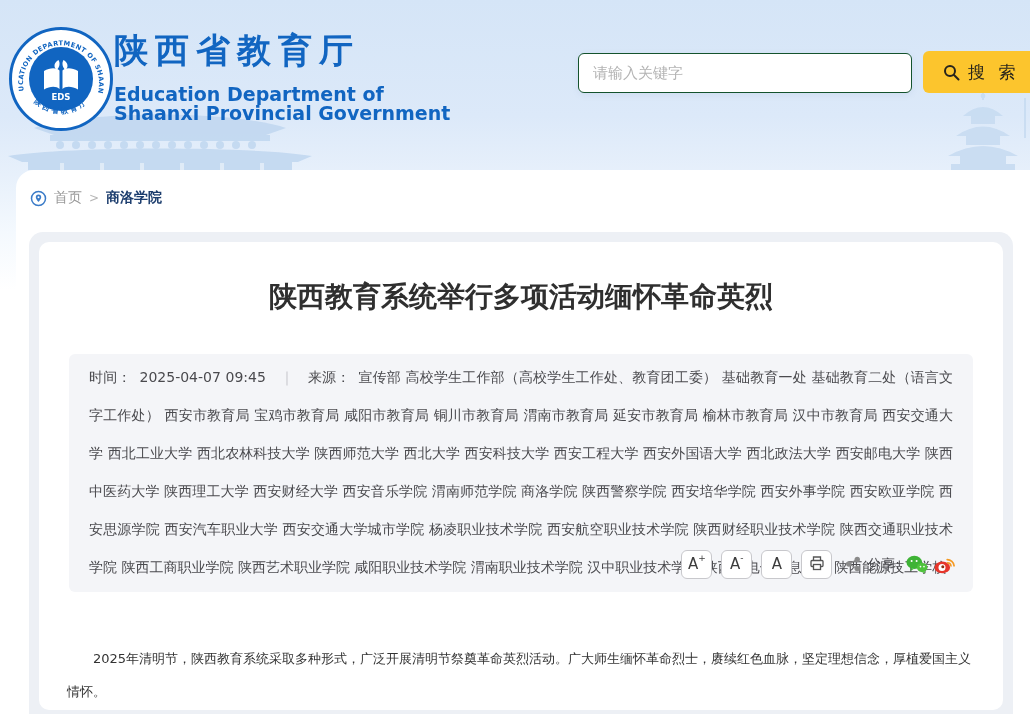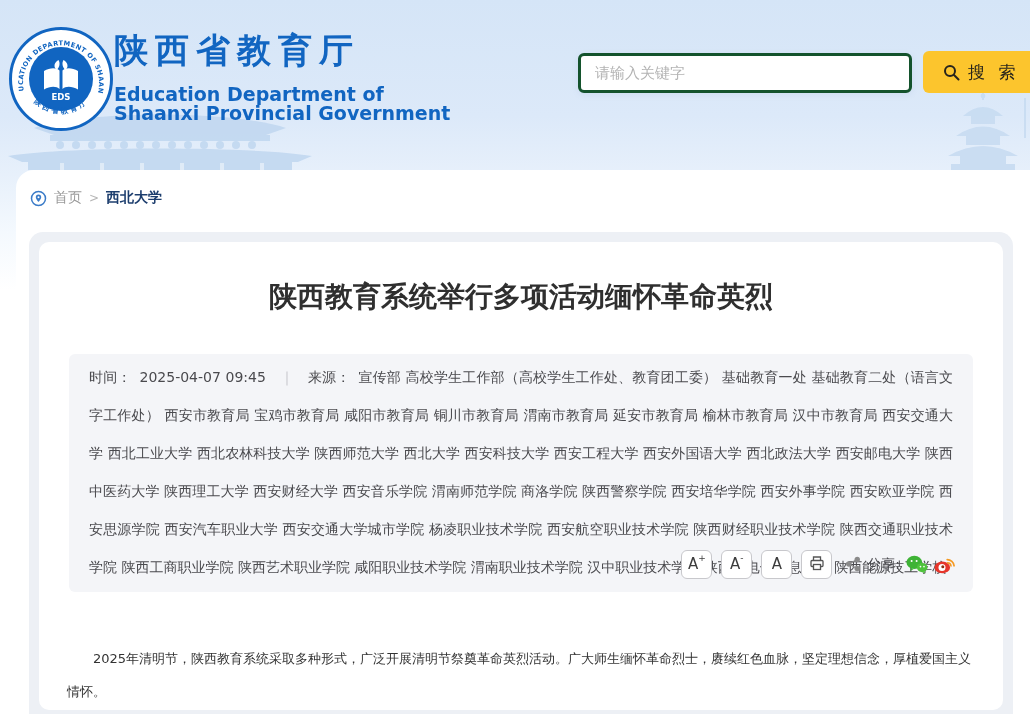--- a/index.html
+++ b/index.html
@@ -13,21 +13,21 @@
   .palace { left:0; top:108px; opacity:.85; }
   .pagoda { left:938px; top:92px; opacity:.9; }
 
   
   .header { position:absolute; top:0; left:0; width:1030px; height:170px; }
   .logo { position:absolute; left:8px; top:26px; width:106px; height:106px; cursor:pointer; }
   .brand { position:absolute; left:114px; top:30px; }
   .brand-cn { color:#1165c1; font-size:34px; font-weight:bold; letter-spacing:7px; line-height:40px; }
   .brand-en { color:#1165c1; font-size:19px; font-weight:bold; line-height:19px; margin-top:15px; }
   .search-input { position:absolute; left:578px; top:53px; width:334px; height:40px; background:#fff;
-    border:3px solid #14532d; border-radius:6px; padding:0 14px; font-size:15px; color:#333;
+    border:1px solid #14532d; border-radius:6px; padding:0 14px; font-size:15px; color:#333;
     box-shadow:0 2px 6px rgba(120,150,190,.12); outline:none; font-family:inherit; }
   .search-input::placeholder { color:#b3b3b3; }
   .search-btn { position:absolute; left:923px; top:51px; width:118px; height:42px; background:#fcc52d;
     border:none; border-radius:6px; font-size:17px; color:#27241c; display:flex; align-items:center;
     padding-left:20px; gap:8px; cursor:pointer; font-family:inherit; letter-spacing:4px; }
 
   
   .main-white { position:absolute; top:170px; left:16px; width:1020px; height:544px;
     background:#fff; border-top-left-radius:18px; }
   .breadcrumb { display:flex; align-items:center; padding:18px 0 0 14px; font-size:14px; height:38px; }
@@ -152,21 +152,21 @@
   <div class="main-white">
 
     <div class="breadcrumb">
       <svg width="17" height="17" viewBox="0 0 17 17">
         <circle cx="8.5" cy="8.5" r="7" fill="none" stroke="#3a7bc8" stroke-width="1.5"></circle>
         <path d="M8.5 4.6 a2.7 2.7 0 0 1 2.7 2.7 c0 2 -2.7 4.6 -2.7 4.6 s-2.7 -2.6 -2.7 -4.6 A2.7 2.7 0 0 1 8.5 4.6 Z" fill="#3a7bc8"></path>
         <circle cx="8.5" cy="7.3" r="1" fill="#fff"></circle>
       </svg>
       <span class="crumb-home">首页</span>
       <span class="crumb-sep">&gt;</span>
-      <span class="crumb-cur">西北大学</span>
+      <span class="crumb-cur">商洛学院</span>
     </div>
 
     <div class="panel">
       <div class="card">
 
         <h1 class="art-title">陕西教育系统举行多项活动缅怀革命英烈</h1>
 
         <div class="meta-box">
           <span class="lbl">时间：</span><span>2025-04-07 09:45</span><span class="meta-divider">｜</span><span class="lbl">来源：</span><span>宣传部 高校学生工作部（高校学生工作处、教育团工委） 基础教育一处 基础教育二处（语言文字工作处） 西安市教育局 宝鸡市教育局 咸阳市教育局 铜川市教育局 渭南市教育局 延安市教育局 榆林市教育局 汉中市教育局 西安交通大学 西北工业大学 西北农林科技大学 陕西师范大学 西北大学 西安科技大学 西安工程大学 西安外国语大学 西北政法大学 西安邮电大学 陕西中医药大学 陕西理工大学 西安财经大学 西安音乐学院 渭南师范学院 商洛学院 陕西警察学院 西安培华学院 西安外事学院 西安欧亚学院 西安思源学院 西安汽车职业大学 西安交通大学城市学院 杨凌职业技术学院 西安航空职业技术学院 陕西财经职业技术学院 陕西交通职业技术学院 陕西工商职业学院 陕西艺术职业学院 咸阳职业技术学院 渭南职业技术学院 汉中职业技术学院 陕西省电子信息学校 陕西能源技工学校</span>
 

